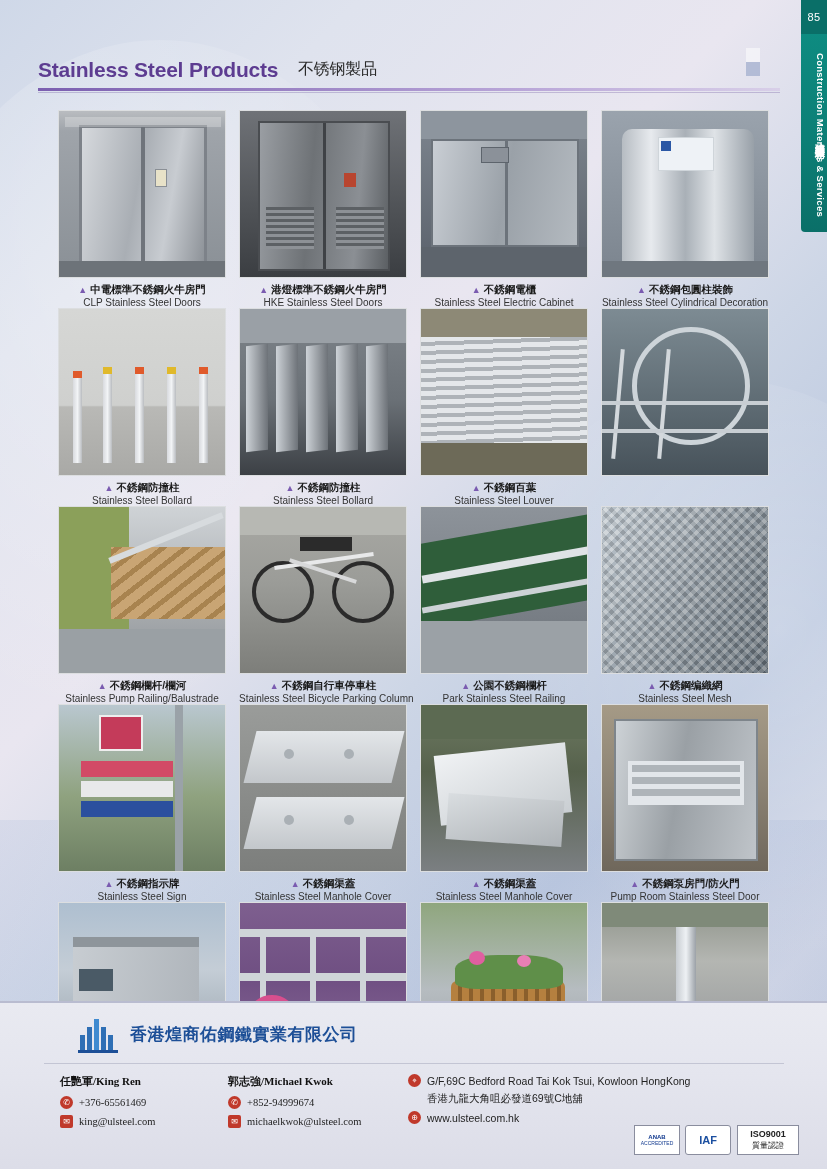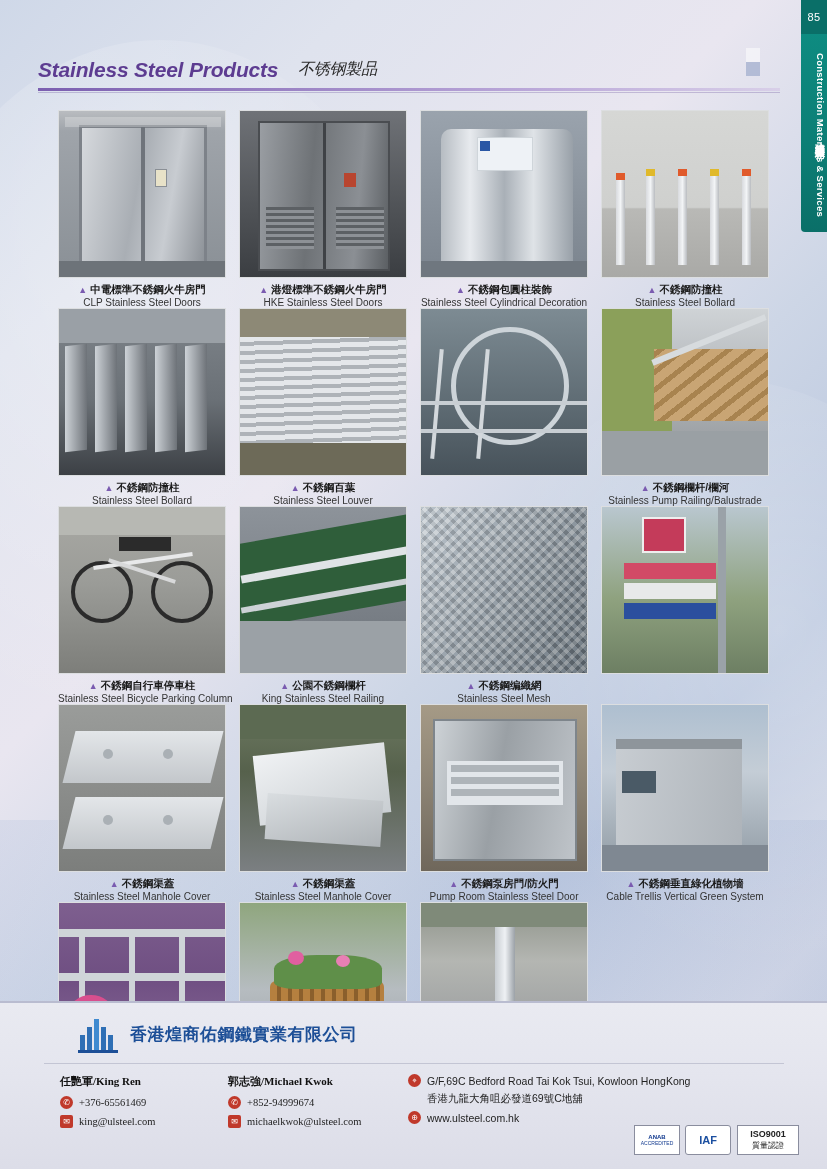--- a/index.html
+++ b/index.html
@@ -56,21 +56,20 @@
   .topsq.b { background: rgba(120,140,185,.45); }
 
   
   .header {
     position: absolute; left: 38px; top: 58px; width: 742px;
   }
   .header h1 {
     font-size: 21px; font-weight: bold; color: #5b3a8e;
     letter-spacing: -.2px; display: inline-block;
     font-family: "Liberation Sans", sans-serif;
-    font-style: italic;
   }
   .header h1 .en { color: #5d3c91; }
   .header .cn-title {
     display: inline-block; font-size: 16px; color: #2a2a2a; margin-left: 14px;
     vertical-align: 3px; font-weight: normal;
   }
   .hr-line {
     position: absolute; left: 38px; top: 88px; width: 742px; height: 3px;
     background: linear-gradient(90deg, #7b5fb0, #b9a6d8 65%, #d8cfe8);
   }
@@ -220,20 +219,34 @@
       <div style="position:absolute;left:26px;top:96px;width:48px;height:42px;background:repeating-linear-gradient(180deg,#5c6064 0 3px,#8d9196 3px 6px);"></div>
       <div style="position:absolute;left:96px;top:96px;width:48px;height:42px;background:repeating-linear-gradient(180deg,#5c6064 0 3px,#8d9196 3px 6px);"></div>
       <div style="position:absolute;left:104px;top:62px;width:12px;height:14px;background:#b8452f;"></div>
     </div>
     <div class="cap">
       <div class="zh"><span class="tri">▲</span><span>港燈標準不銹鋼火牛房門</span></div>
       <div class="en">HKE Stainless Steel Doors</div>
     </div>
   </div>
 
+  <div class="cell">
+    <div class="photo">
+      <div class="ph-inner" style="background:linear-gradient(180deg,#7e868f,#59606a);"></div>
+      <div style="position:absolute;left:10px;top:28px;width:148px;height:108px;background:linear-gradient(100deg,#c9ced4,#9aa1a8 50%,#b4bac0);border:2px solid #6c737b;"></div>
+      <div style="position:absolute;left:84px;top:30px;width:3px;height:104px;background:#6c737b;"></div>
+      <div style="position:absolute;left:60px;top:36px;width:28px;height:16px;background:#8b9199;border:1px solid #5d646c;"></div>
+      <div style="position:absolute;left:0;bottom:0;width:168px;height:30px;background:#5d646c;"></div>
+      <div style="position:absolute;left:0;top:0;width:168px;height:28px;background:#8d959e;"></div>
+    </div>
+    <div class="cap">
+      <div class="zh"><span class="tri">▲</span><span>不銹鋼電櫃</span></div>
+      <div class="en">Stainless Steel Electric Cabinet</div>
+    </div>
+  </div>
 
   <div class="cell">
     <div class="photo">
       <div class="ph-inner" style="background:linear-gradient(180deg,#9aa3ad,#7b848e);"></div>
       <div style="position:absolute;left:20px;top:18px;width:132px;height:136px;border-radius:10px 10px 4px 4px;background:linear-gradient(90deg,#b6bcc2,#e7eaee 22%,#a9b0b7 48%,#dfe3e7 70%,#98a0a8);"></div>
       <div style="position:absolute;left:56px;top:26px;width:56px;height:34px;background:#eef2f6;border:1px solid #cfd5da;"></div>
       <div style="position:absolute;left:59px;top:30px;width:10px;height:10px;background:#2a57a5;"></div>
       <div style="position:absolute;left:0;bottom:0;width:168px;height:16px;background:#6f777f;"></div>
     </div>
     <div class="cap">
@@ -335,21 +348,21 @@
   <div class="cell">
     <div class="photo">
       <div class="ph-inner" style="background:linear-gradient(180deg,#8d939a,#6d737a);"></div>
       <div style="position:absolute;left:0;top:22px;width:168px;height:86px;background:#2f5e3a;transform:skewY(-10deg);"></div>
       <div style="position:absolute;left:0;top:54px;width:168px;height:8px;background:#dfe3e6;transform:rotate(-10deg);"></div>
       <div style="position:absolute;left:0;top:86px;width:168px;height:6px;background:#cdd2d6;transform:rotate(-10deg);"></div>
       <div style="position:absolute;left:0;bottom:0;width:168px;height:52px;background:#9ba1a6;"></div>
     </div>
     <div class="cap">
       <div class="zh"><span class="tri">▲</span><span>公園不銹鋼欄杆</span></div>
-      <div class="en">King Stainless Steel Railing</div>
+      <div class="en">Park Stainless Steel Railing</div>
     </div>
   </div>
 
   <div class="cell">
     <div class="photo">
       <div class="ph-inner" style="background:
         repeating-linear-gradient(45deg,#7f858a 0 4px,#adb3b8 4px 8px),
         repeating-linear-gradient(-45deg,#6f757a 0 4px,#9ea4a9 4px 8px);
         background-blend-mode:overlay;"></div>
       <div style="position:absolute;inset:0;background:linear-gradient(120deg,rgba(255,255,255,.35),rgba(0,0,0,.25));"></div>
@@ -361,20 +374,24 @@
   </div>
 
   <div class="cell">
     <div class="photo">
       <div class="ph-inner" style="background:linear-gradient(180deg,#b9c7cf 0%,#8fa27f 55%,#6d7f63 100%);"></div>
       <div style="position:absolute;left:40px;top:10px;width:44px;height:36px;background:#c43b5a;border:2px solid #eee;"></div>
       <div style="position:absolute;left:22px;top:56px;width:92px;height:16px;background:#d24a66;"></div>
       <div style="position:absolute;left:22px;top:76px;width:92px;height:16px;background:#e8e9ea;"></div>
       <div style="position:absolute;left:22px;top:96px;width:92px;height:16px;background:#2b4f9e;"></div>
       <div style="position:absolute;left:116px;top:0;width:8px;height:168px;background:#9aa2a8;"></div>
+    </div>
+    <div class="cap">
+      <div class="zh"><span class="tri">▲</span><span>不銹鋼指示牌</span></div>
+      <div class="en">Stainless Steel Sign</div>
     </div>
   </div>
 
   <div class="cell">
     <div class="photo">
       <div class="ph-inner" style="background:linear-gradient(180deg,#9a9c9a,#7c7e7c);"></div>
       <div style="position:absolute;left:10px;top:26px;width:148px;height:52px;background:linear-gradient(180deg,#e3e6e9,#c3c7cb);transform:skewX(-14deg);"></div>
       <div style="position:absolute;left:10px;top:92px;width:148px;height:52px;background:linear-gradient(180deg,#e3e6e9,#c3c7cb);transform:skewX(-14deg);"></div>
       <div style="position:absolute;left:44px;top:44px;width:10px;height:10px;border-radius:50%;background:#aab0b5;"></div>
       <div style="position:absolute;left:104px;top:44px;width:10px;height:10px;border-radius:50%;background:#aab0b5;"></div>

